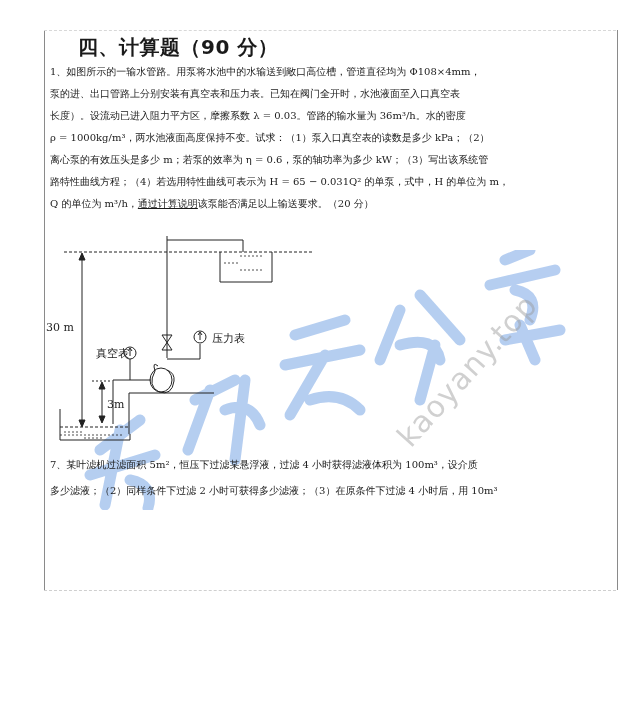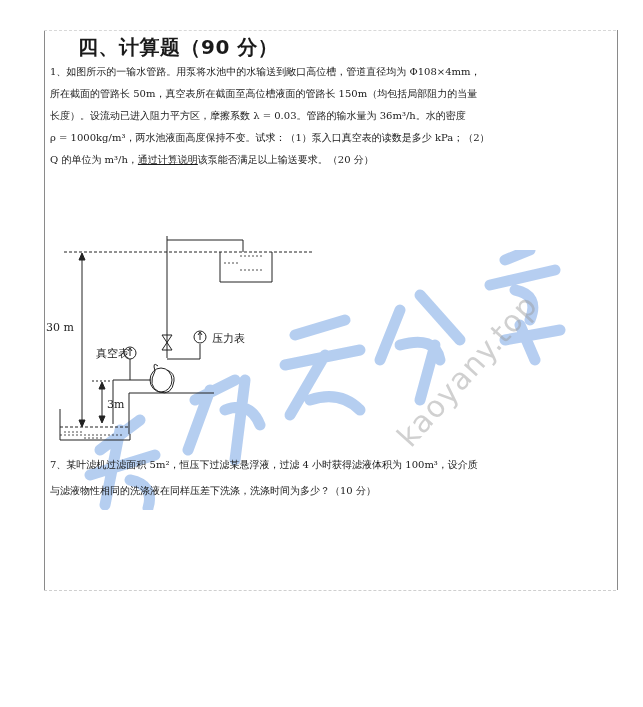--- a/index.html
+++ b/index.html
@@ -49,23 +49,25 @@
     <path d="M445 10 L470 0 M430 35 L495 20 M455 40 Q480 45 470 70 M460 75 L475 110 M445 90 L500 80"></path>
   </g>
 </svg>
 
 <div class="watermark wm-url">kaoyany.top</div>
 
 <div class="section-title">四、计算题（90 分）</div>
 
 <div class="para q1">
   <span class="line">1、如图所示的一输水管路。用泵将水池中的水输送到敞口高位槽，管道直径均为 Φ108×4mm，</span>
-  <span class="line">所在截面的管路长 50m，真空表所在截面至高位槽液面的管路长 150m（均包括局部阻力的当量</span>
+  <span class="line">泵的进、出口管路上分别安装有真空表和压力表。已知在阀门全开时，水池液面至入口真空表</span>
   <span class="line">长度）。设流动已进入阻力平方区，摩擦系数 λ = 0.03。管路的输水量为 36m³/h。水的密度</span>
   <span class="line">ρ = 1000kg/m³，两水池液面高度保持不变。试求：（1）泵入口真空表的读数是多少 kPa；（2）</span>
+  <span class="line">离心泵的有效压头是多少 m；若泵的效率为 η = 0.6，泵的轴功率为多少 kW；（3）写出该系统管</span>
+  <span class="line">路特性曲线方程；（4）若选用特性曲线可表示为 H = 65 − 0.031Q² 的单泵，式中，H 的单位为 m，</span>
   <span class="line">
     <span>Q  的单位为 m³/h，</span><span class="underline-part">通过计算说明</span><span>该泵能否满足以上输送要求。（20 分）</span>
   </span>
 </div>
 
 <svg class="diagram" viewBox="0 0 300 206">
   <g stroke="#222" stroke-width="1" fill="none">
 
     <path d="M20 16 L270 16" stroke-dasharray="3,2"></path>
 
@@ -103,14 +105,14 @@
     <path d="M20 196 L38 196 M16 199 L80 199 M40 202 L58 202" stroke-dasharray="2,2" stroke-width="0.8"></path>
   </g>
   <text x="2" y="95">30 m</text>
   <text x="63" y="172">3m</text>
   <text class="cn" x="52" y="121">真空表</text>
   <text class="cn" x="168" y="106">压力表</text>
 </svg>
 
 <div class="para q2">
   <span class="line">7、某叶滤机过滤面积 5m²，恒压下过滤某悬浮液，过滤 4 小时获得滤液体积为 100m³，设介质</span>
-  <span class="line">与滤液物性相同的洗涤液在同样压差下洗涤，洗涤时间为多少？（10 分）</span>
+  <span class="line">多少滤液；（2）同样条件下过滤 2 小时可获得多少滤液；（3）在原条件下过滤 4 小时后，用 10m³</span>
 </div>
 
 </body></html>

